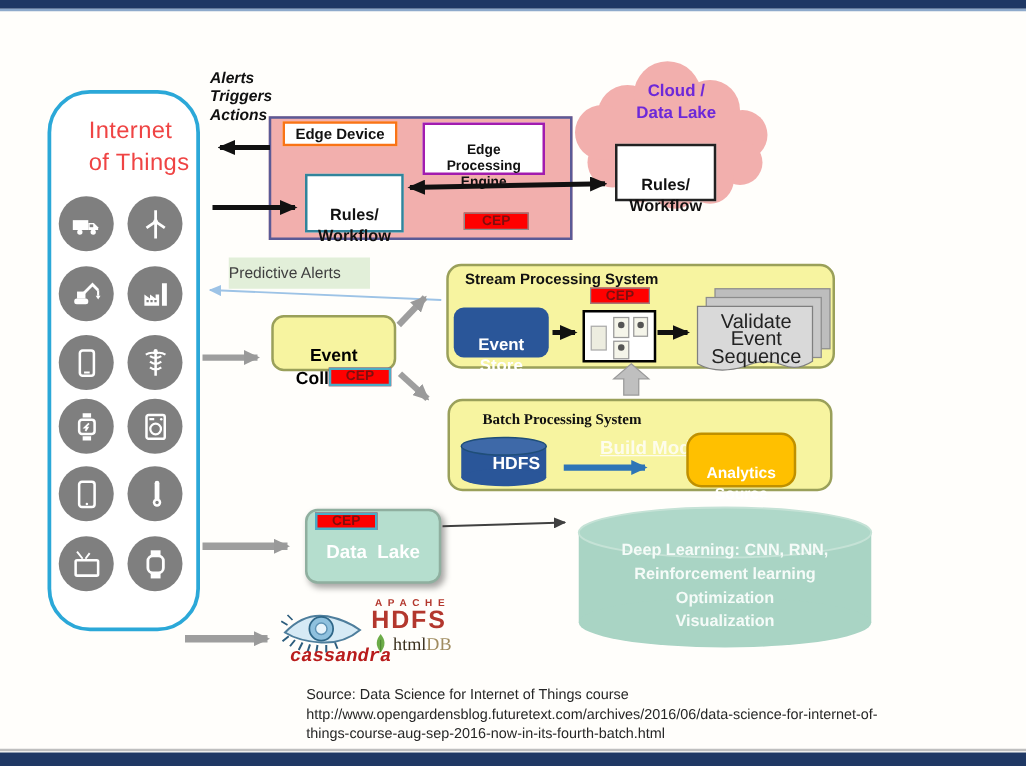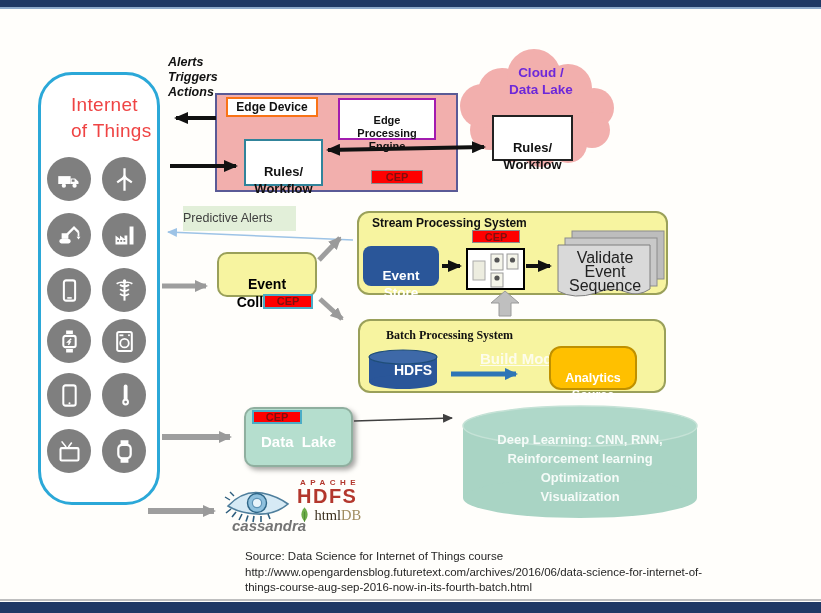--- a/index.html
+++ b/index.html
@@ -201,21 +201,21 @@
 
 <div class="box z3" style="left:224px;top:483px;width:72px;height:42px;">
   <svg width="72" height="42" viewBox="0 0 72 42">
     <path d="M4 23 Q19 7 38 10 Q53 13 64 21 Q51 32 33 31 Q15 30 4 23 Z" fill="#D6EAF5" stroke="#4E7E9C" stroke-width="1.6"></path>
     <circle cx="33" cy="20" r="9.5" fill="#8FC1DE" stroke="#2E6687" stroke-width="1.4"></circle>
     <circle cx="33" cy="20" r="4.6" fill="#E8F4FB" stroke="#5E93B5" stroke-width="1.2"></circle>
     <path d="M7 26l-5 4M12 29l-4 5M18 31l-3 6M24 32.5l-2 6M30 33l-1 6M37 33l0 6M44 31l2 5" stroke="#2E5E7E" stroke-width="1.6" fill="none"></path>
     <path d="M6 17l-5-3M10 13l-4-4" stroke="#2E5E7E" stroke-width="1.4" fill="none"></path>
   </svg>
 </div>
-<p class="txt z3" style="left:232px;top:517px;font-family:Liberation Sans, sans-serif;font-style:italic;font-weight:bold;font-size:15px;color:#737373;">cassandra</p>
+<p class="txt z3" style="left:232px;top:517px;font-family:Liberation Mono, monospace;font-style:italic;font-weight:bold;font-size:15px;color:#b91c1c;">cassandra</p>
 <p class="txt b z3" style="left:300px;top:478px;font-size:8px;letter-spacing:4.5px;color:#B3372D;">APACHE</p>
 <p class="txt z3" style="left:297px;top:485px;font-size:20px;font-weight:800;letter-spacing:1.5px;color:#B3372D;">HDFS</p>
 <div class="box z3" style="left:299px;top:506px;width:90px;height:20px;">
   <svg width="11" height="17" viewBox="0 0 12 18" style="vertical-align:-3px">
     <path d="M6 1 C10 6 11 11 6 17 C1 11 2 6 6 1 Z" fill="#6CAC48"></path>
         <path d="M6 6v11" stroke="#4E8A35" stroke-width="1"></path>
   </svg>
   <span style="font-family:'Liberation Serif',serif;font-size:14.5px;color:#3A2F1E;">html</span><span style="font-family:'Liberation Serif',serif;font-size:14.5px;color:#A08C60;">DB</span>
 </div>
 

